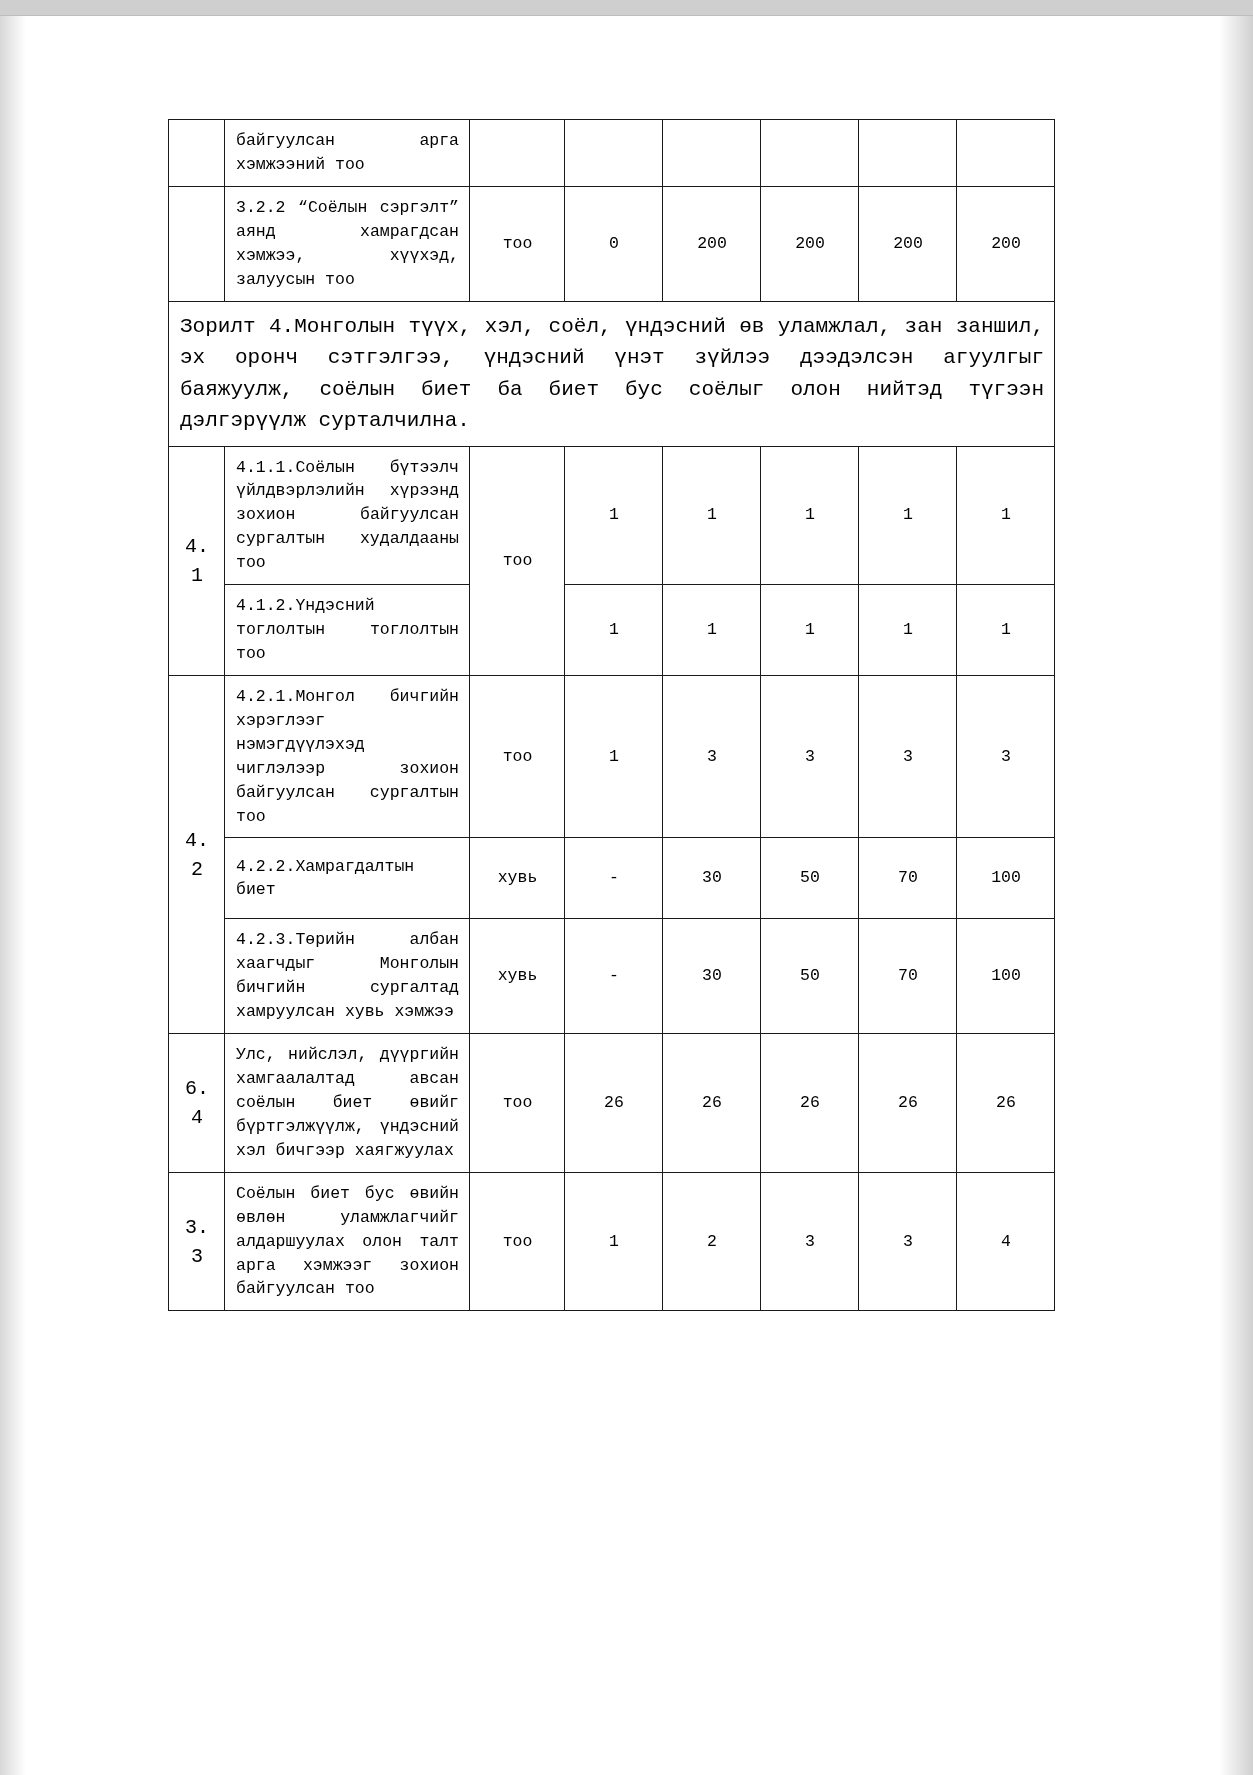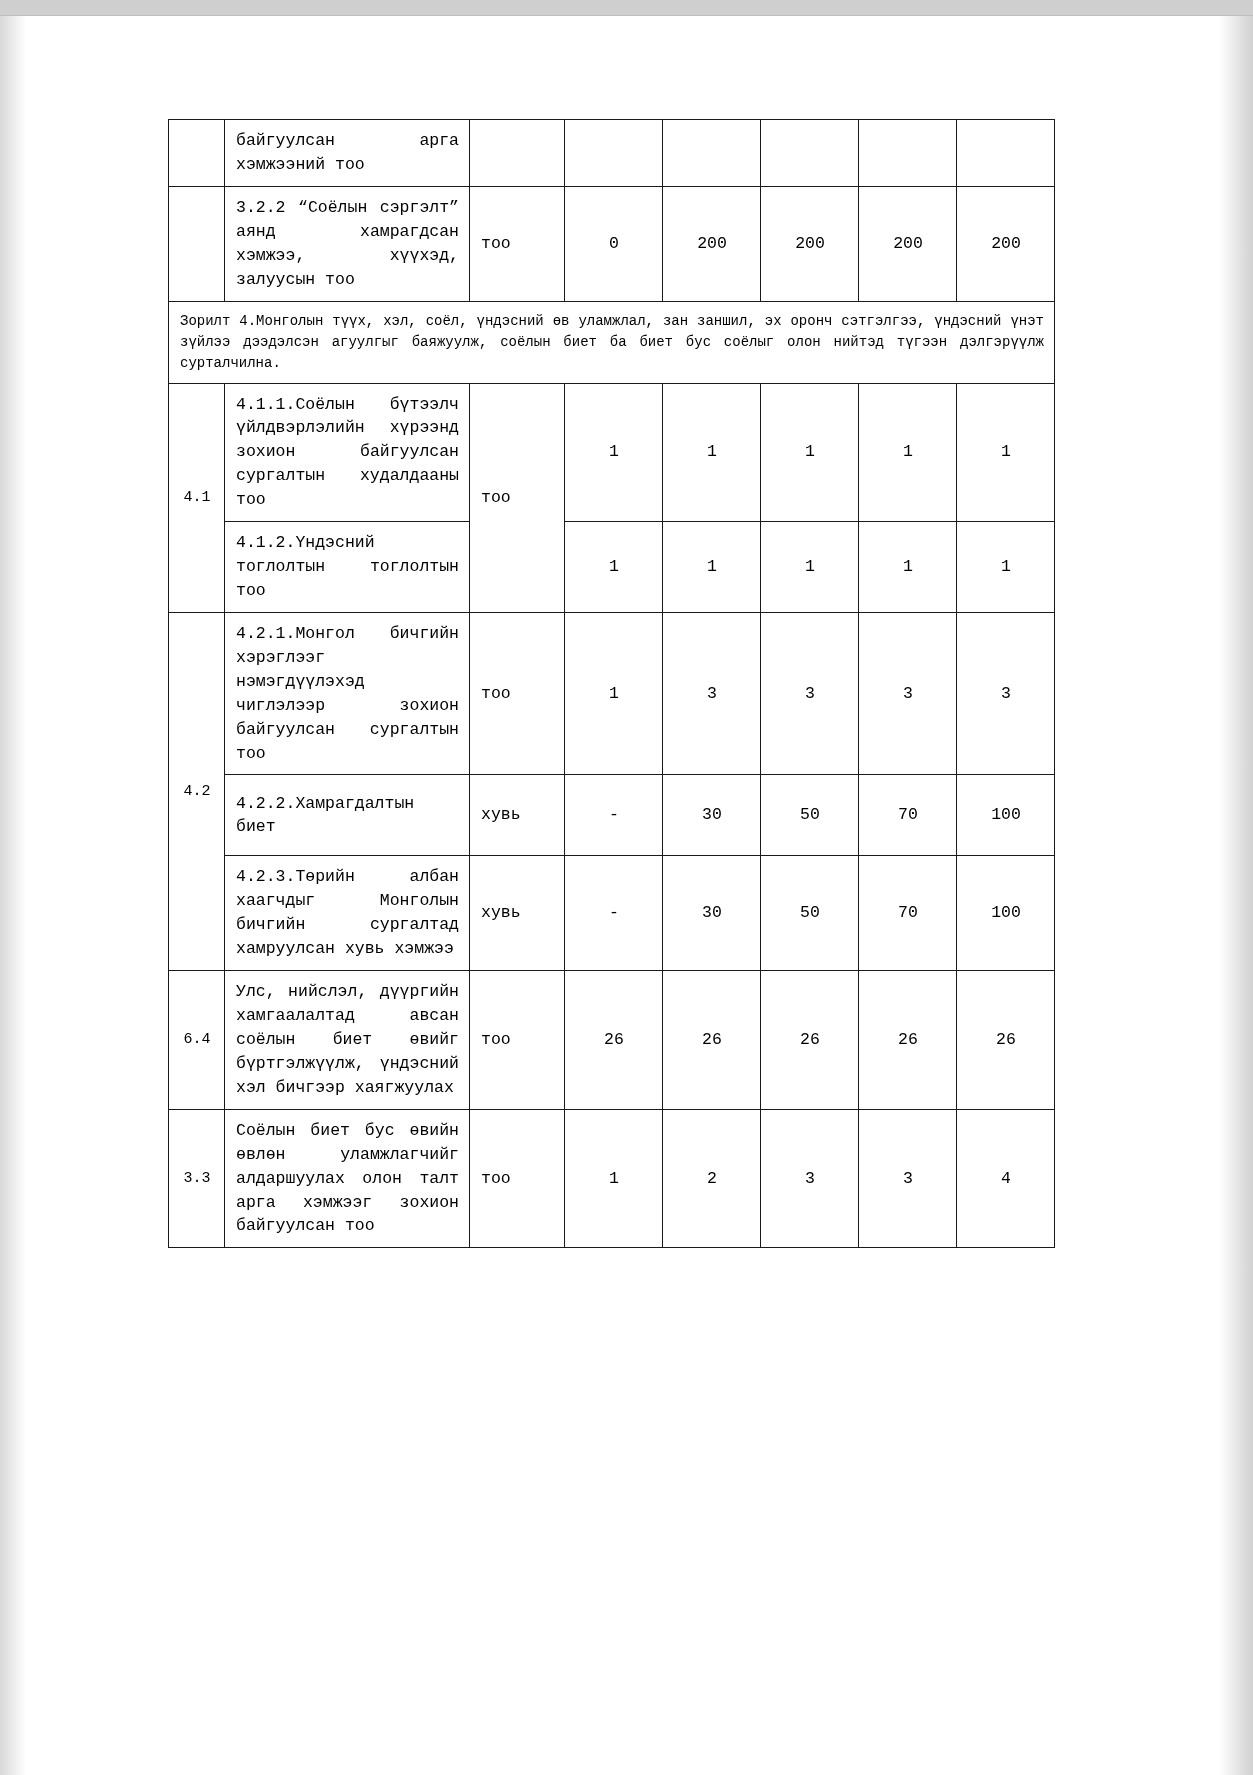--- a/index.html
+++ b/index.html
@@ -60,29 +60,29 @@
   col.c-y1    { width: 98px; }
   col.c-y2    { width: 98px; }
   col.c-y3    { width: 98px; }
   col.c-y4    { width: 98px; }
 
   .just {
     text-align: justify;
     text-align-last: left;
     hyphens: none;
   }
-  .code-cell { text-align: center; font-size: 15px; }
-  .unit-cell { }
+  .code-cell { text-align: center; font-size: 20px; }
+  .unit-cell { text-align: center; }
   .num { text-align: center; }
   .goal-row td {
     text-align: justify;
     text-align-last: left;
     padding: 10px 14px 11px 14px;
     line-height: 1.5;
-    font-size: 14px;
+    font-size: 21px;
   }
   .pad-tall { height: 62px; }
 </style>
 </head>
 <body>
 
 <div class="page">
   <div class="doc-wrap">
     <table class="mtbl">
       <colgroup>

